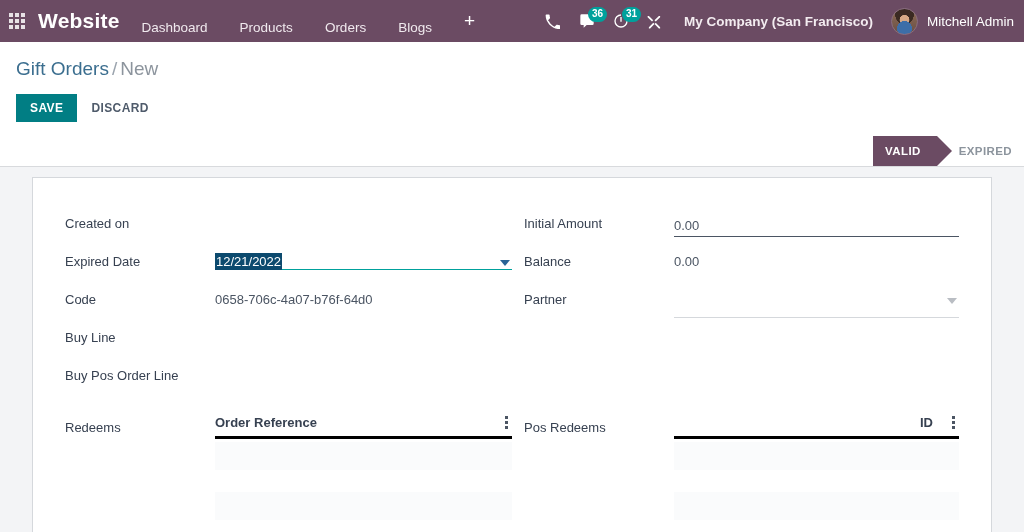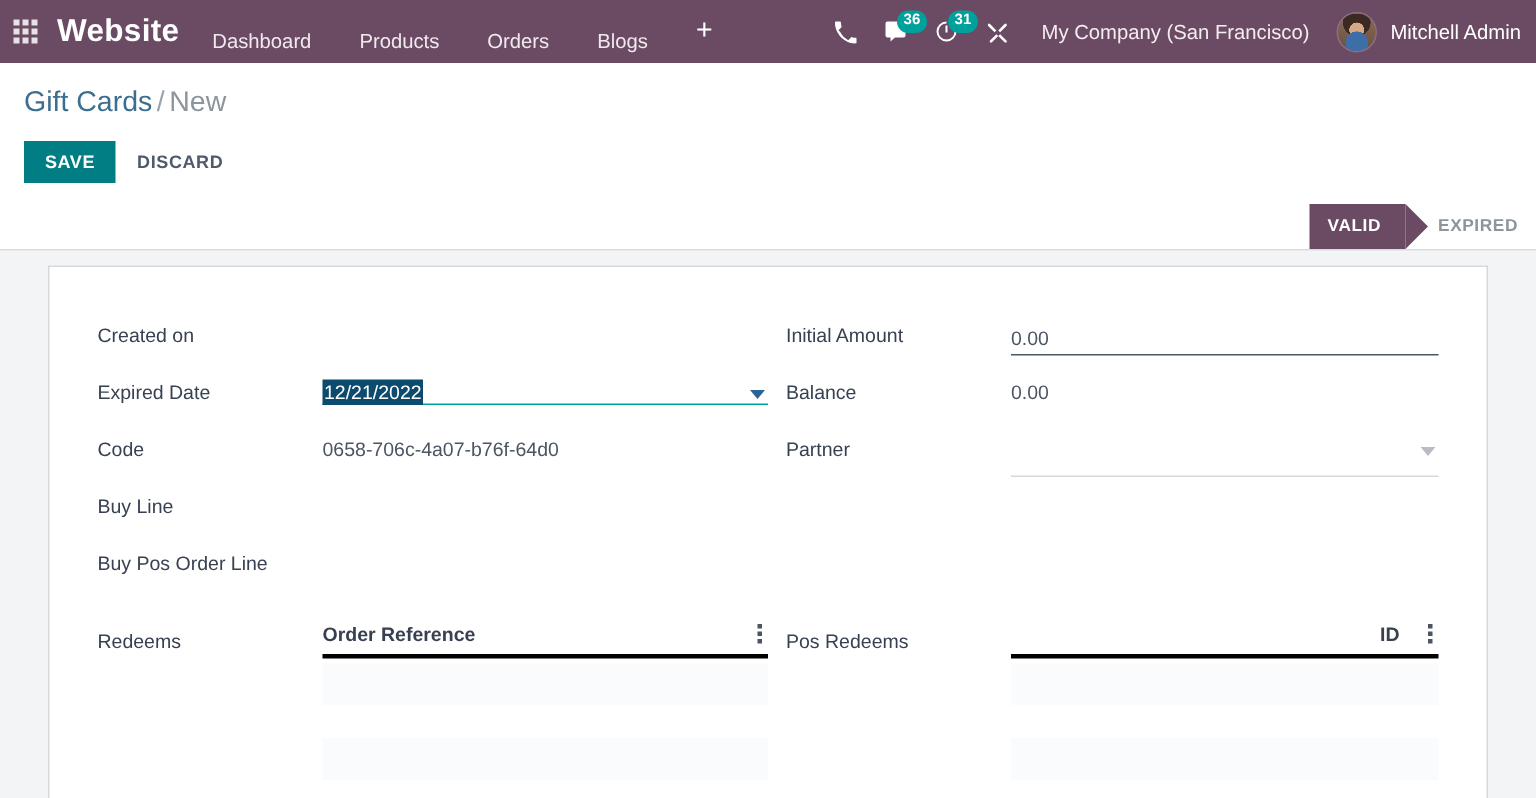--- a/index.html
+++ b/index.html
@@ -67,21 +67,21 @@
     color: #ffffff;
     font-size: 10px;
     font-weight: bold;
     line-height: 14px;
     height: 15px;
     min-width: 19px;
     padding: 0 4px;
     border-radius: 8px;
     text-align: center;
   }
-  .company-name { font-size: 13.5px; padding: 0 14px 0 12px; color: #f3ecf0; cursor: pointer; }
+  .company-name { font-size: 13.5px; padding: 0 14px 0 12px; color: #f3ecf0; cursor: pointer; font-weight: bold; }
   .user-box { display: flex; align-items: center; cursor: pointer; padding-left: 4px; }
   .avatar {
     width: 27px; height: 27px; border-radius: 50%;
     background:
       radial-gradient(circle at 50% 78%, #3d6ea8 0 32%, rgba(0,0,0,0) 33%),
       radial-gradient(circle at 50% 44%, #d6a886 0 26%, rgba(0,0,0,0) 27%),
       radial-gradient(circle at 50% 24%, #3a2a22 0 40%, rgba(0,0,0,0) 41%),
       linear-gradient(#8d6b55, #6a4f44);
     border: 1px solid #8a6f80;
   }
@@ -321,21 +321,21 @@
     <div class="company-name">My Company (San Francisco)</div>
     <div class="user-box">
       <span class="avatar"></span>
       <span class="user-name">Mitchell Admin</span>
     </div>
   </div>
 </div>
 
 <div class="control-panel">
   <div class="breadcrumb">
-    <span class="crumb-link">Gift Cards</span><span class="sep">/</span><span class="crumb-current">New</span>
+    <span class="crumb-link">Gift Orders</span><span class="sep">/</span><span class="crumb-current">New</span>
   </div>
   <div class="btn-row">
     <button class="btn-save">SAVE</button>
     <button class="btn-discard">DISCARD</button>
   </div>
   <div class="statusbar">
     <div class="stat active">VALID</div>
     <div class="stat">EXPIRED</div>
   </div>
 </div>

